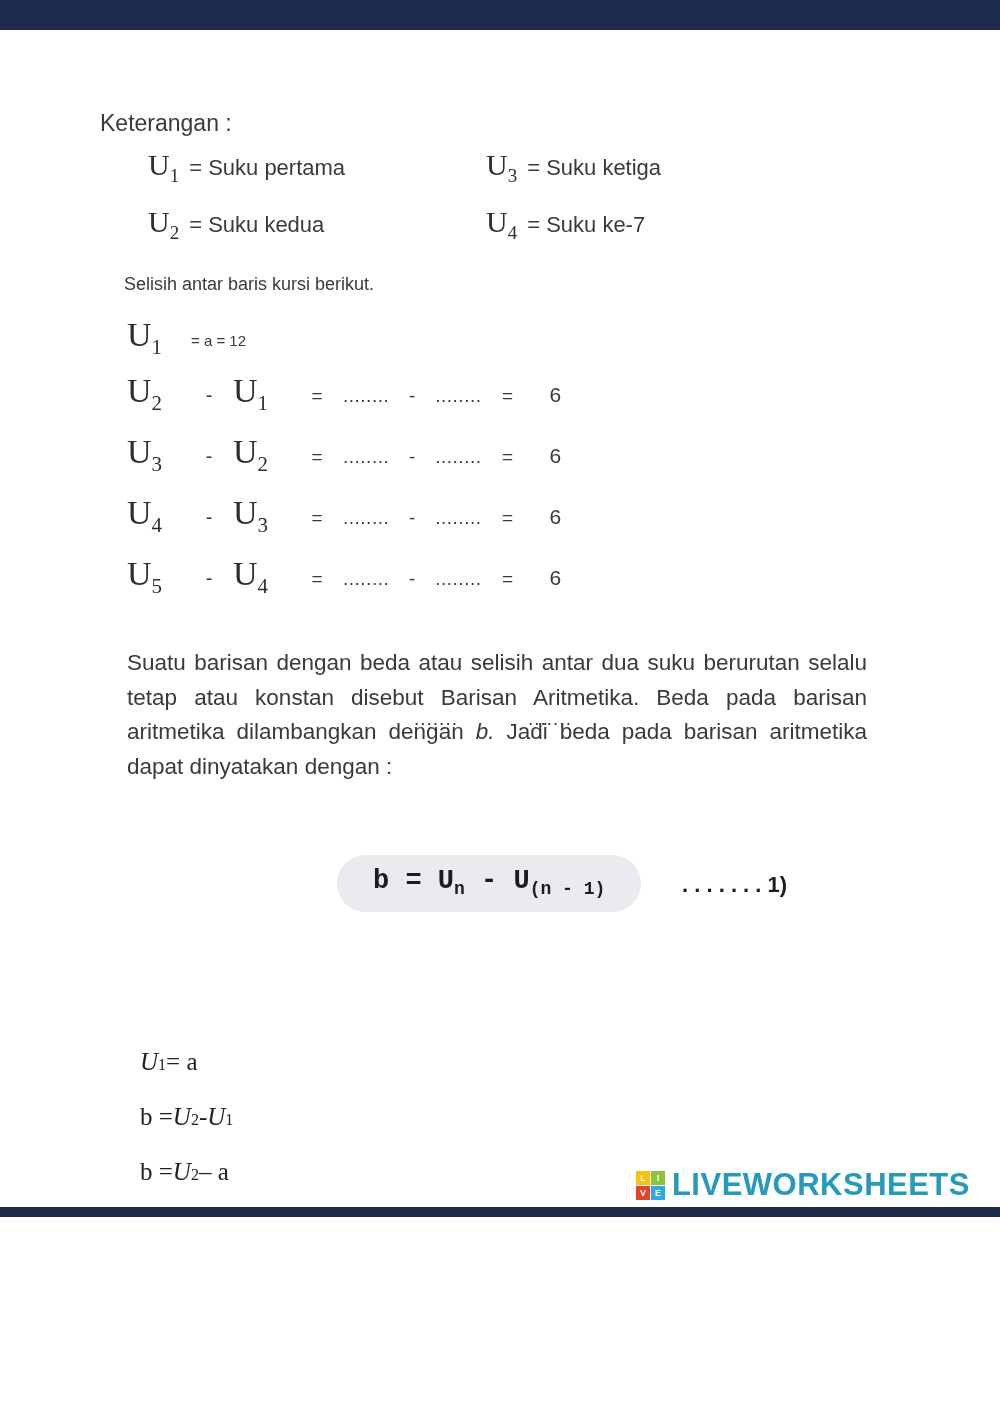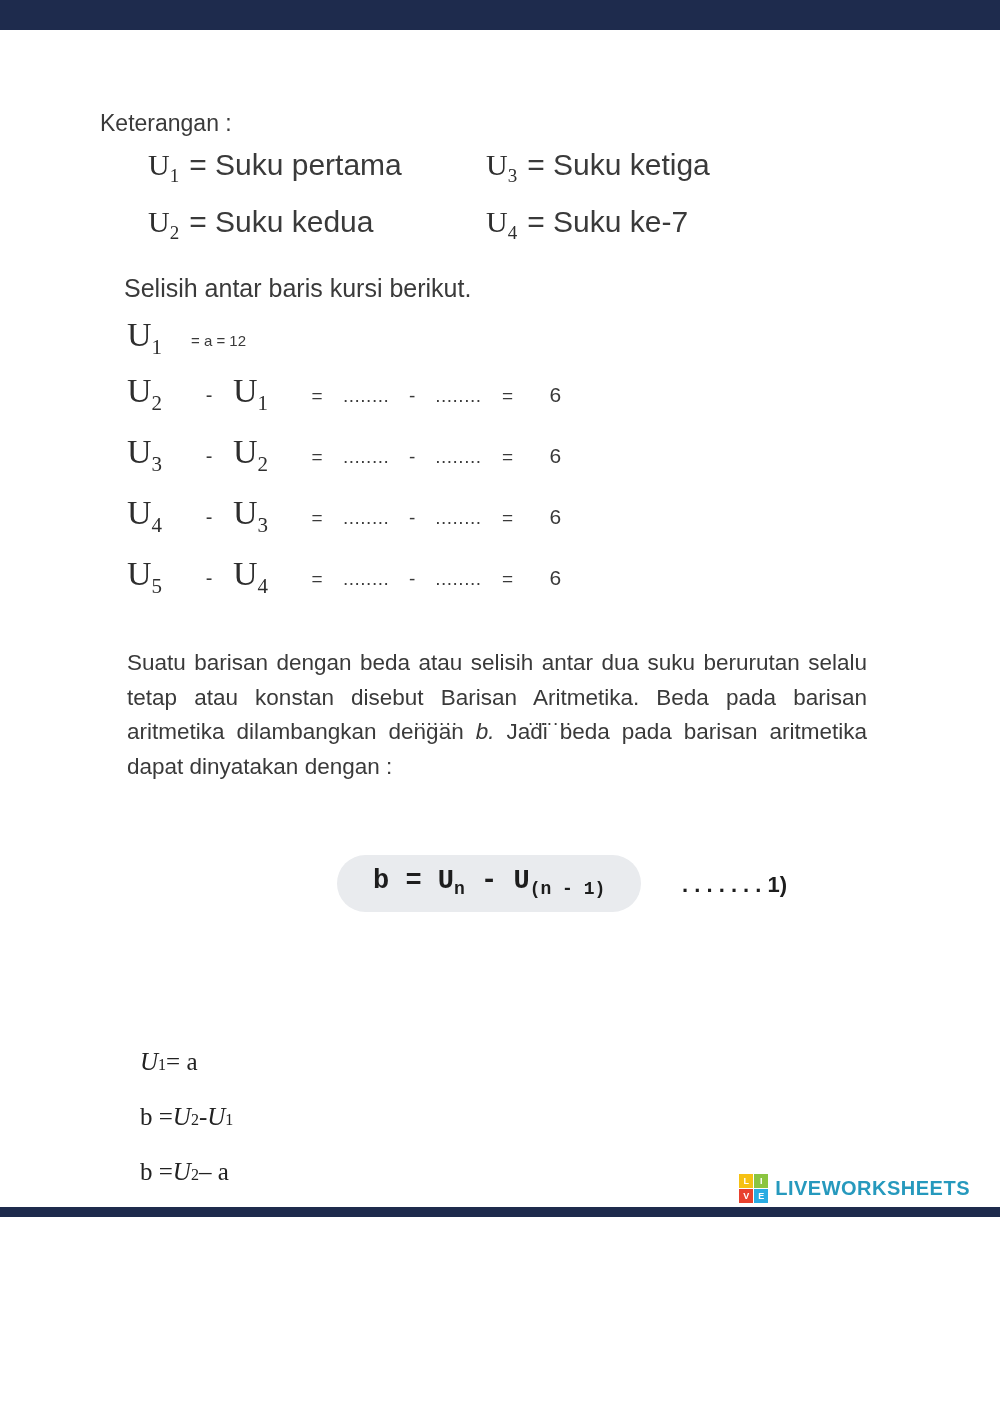--- a/index.html
+++ b/index.html
@@ -14,23 +14,23 @@
   .bottombar { bottom:0; height:10px; }
 
   .ket-title { position:absolute; left:100px; top:110px; font-size:23px; }
   .ket-grid {
     position:absolute; left:148px; top:148px;
     display:grid; grid-template-columns:338px 360px; row-gap:18px;
   }
   .ket-item { display:flex; align-items:baseline; gap:10px; }
   .usym { font-family:"Liberation Serif", serif; font-size:30px; color:#2e2e2e; }
   .usym sub { font-size:19px; }
-  .ket-desc { font-size:30px; }
-
-  .selisih-intro { position:absolute; left:124px; top:274px; font-size:25px; }
+  .ket-desc { font-size:22px; }
+
+  .selisih-intro { position:absolute; left:124px; top:274px; font-size:18px; }
 
   .eq-block { position:absolute; left:127px; top:316px; display:flex; flex-direction:column; }
   .eq-first { display:flex; align-items:baseline; height:56px; }
   .ueq { font-family:"Liberation Serif", serif; font-size:34px; color:#2e2e2e; width:58px; }
   .ueq sub { font-size:21px; }
   .eq-first-rest { font-size:15px; margin-left:6px; }
   .eq-row { display:flex; align-items:baseline; height:61px; }
   .op1 { width:48px; text-align:center; font-size:20px; }
   .eqs { width:52px; text-align:center; font-size:19px; }
   .dots { font-size:19px; letter-spacing:0.5px; }
@@ -61,21 +61,21 @@
   }
 
   .deriv { position:absolute; left:140px; top:1048px; display:flex; flex-direction:column; }
   .dline { height:55px; display:flex; align-items:baseline; font-family:"Liberation Serif", serif; font-size:25px; color:#222; }
   .du { font-style:italic; }
   .dline sub { font-size:16px; }
 
   .footer { position:absolute; right:30px; bottom:14px; display:flex; align-items:center; gap:7px; }
   .lw-icon { display:grid; grid-template-columns:14px 14px; grid-template-rows:14px 14px; gap:1px; }
   .tile { display:flex; align-items:center; justify-content:center; color:#ffffff; font-size:9px; font-weight:bold; }
-  .brand { font-size:20px; font-weight:bold; color:#2699bd; letter-spacing:0.5px; }
+  .brand { font-size:31px; font-weight:bold; color:#2699bd; letter-spacing:0.5px; }
 </style>
 </head>
 <body>
 
 <div class="page">
   <div class="bar topbar"></div>
 
   <div class="ket-title">Keterangan :</div>
 
   <div class="ket-grid">

